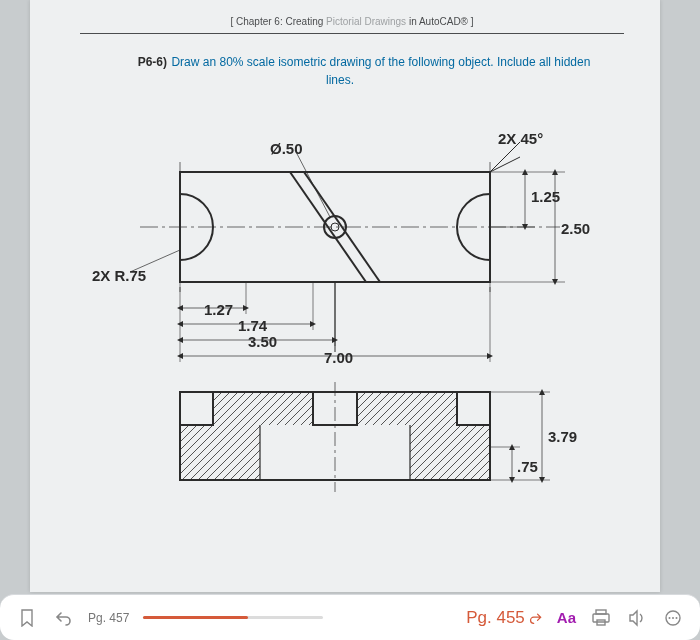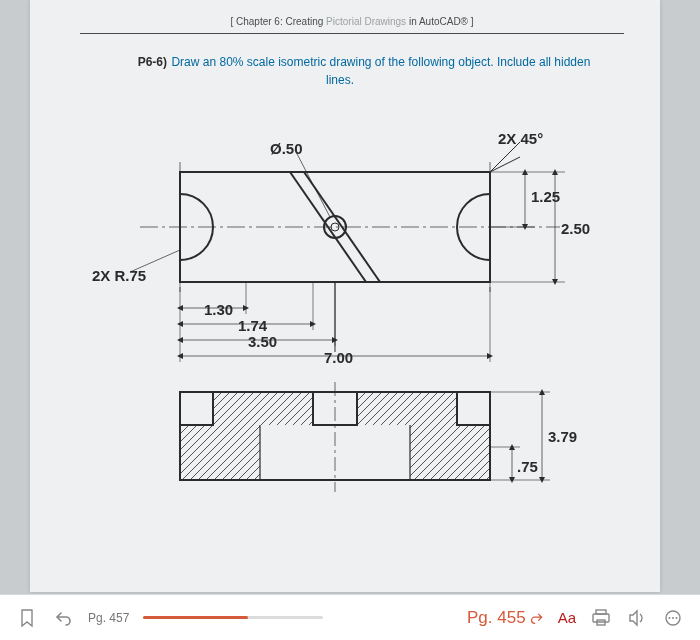--- a/index.html
+++ b/index.html
@@ -67,20 +67,21 @@
     right: 0;
     bottom: 0;
     height: 46px;
     background: #ffffff;
     display: flex;
     align-items: center;
     padding: 0 16px;
     box-sizing: border-box;
     gap: 14px;
     border-top: 1px solid #d7dadd;
+    border-radius: 14px;
   }
   .icon-btn {
     width: 22px;
     height: 22px;
     display: inline-flex;
     align-items: center;
     justify-content: center;
     color: #777;
     font-size: 16px;
     cursor: pointer;
@@ -108,22 +109,22 @@
   .spacer { flex: 1; }
   .pg-right {
     font-size: 17px;
     color: #d55a3a;
     display: flex;
     align-items: center;
     gap: 4px;
   }
   .Aa {
     font-size: 15px;
-    color: #b91c1c;
-    font-weight: 400;
+    color: #a21caf;
+    font-weight: 700;
     cursor: pointer;
   }
 </style>
 </head>
 <body>
 
 <div class="page-wrap">
 
   <div class="chapter-head">
     <span>[ Chapter 6</span>:
@@ -235,21 +236,21 @@
         <path d="M429 348 L435 348 L432 342 Z" fill="#2b2b2b"></path>
         <path d="M429 375 L435 375 L432 381 Z" fill="#2b2b2b"></path>
       </g>
     </svg>
 
     <span class="txt" style="left:190px; top:38px;">Ø.50</span>
     <span class="txt" style="left:12px;  top:165px;">2X R.75</span>
     <span class="txt" style="left:418px; top:28px;">2X 45°</span>
     <span class="txt" style="left:451px; top:86px;">1.25</span>
     <span class="txt" style="left:481px; top:118px;">2.50</span>
-    <span class="txt" style="left:124px; top:199px;">1.30</span>
+    <span class="txt" style="left:124px; top:199px;">1.27</span>
     <span class="txt" style="left:158px; top:215px;">1.74</span>
     <span class="txt" style="left:168px; top:231px;">3.50</span>
     <span class="txt" style="left:244px; top:247px;">7.00</span>
     <span class="txt" style="left:468px; top:326px;">3.79</span>
     <span class="txt" style="left:437px; top:356px;">.75</span>
   </div>
 
 </div>
 
 <div class="toolbar">

